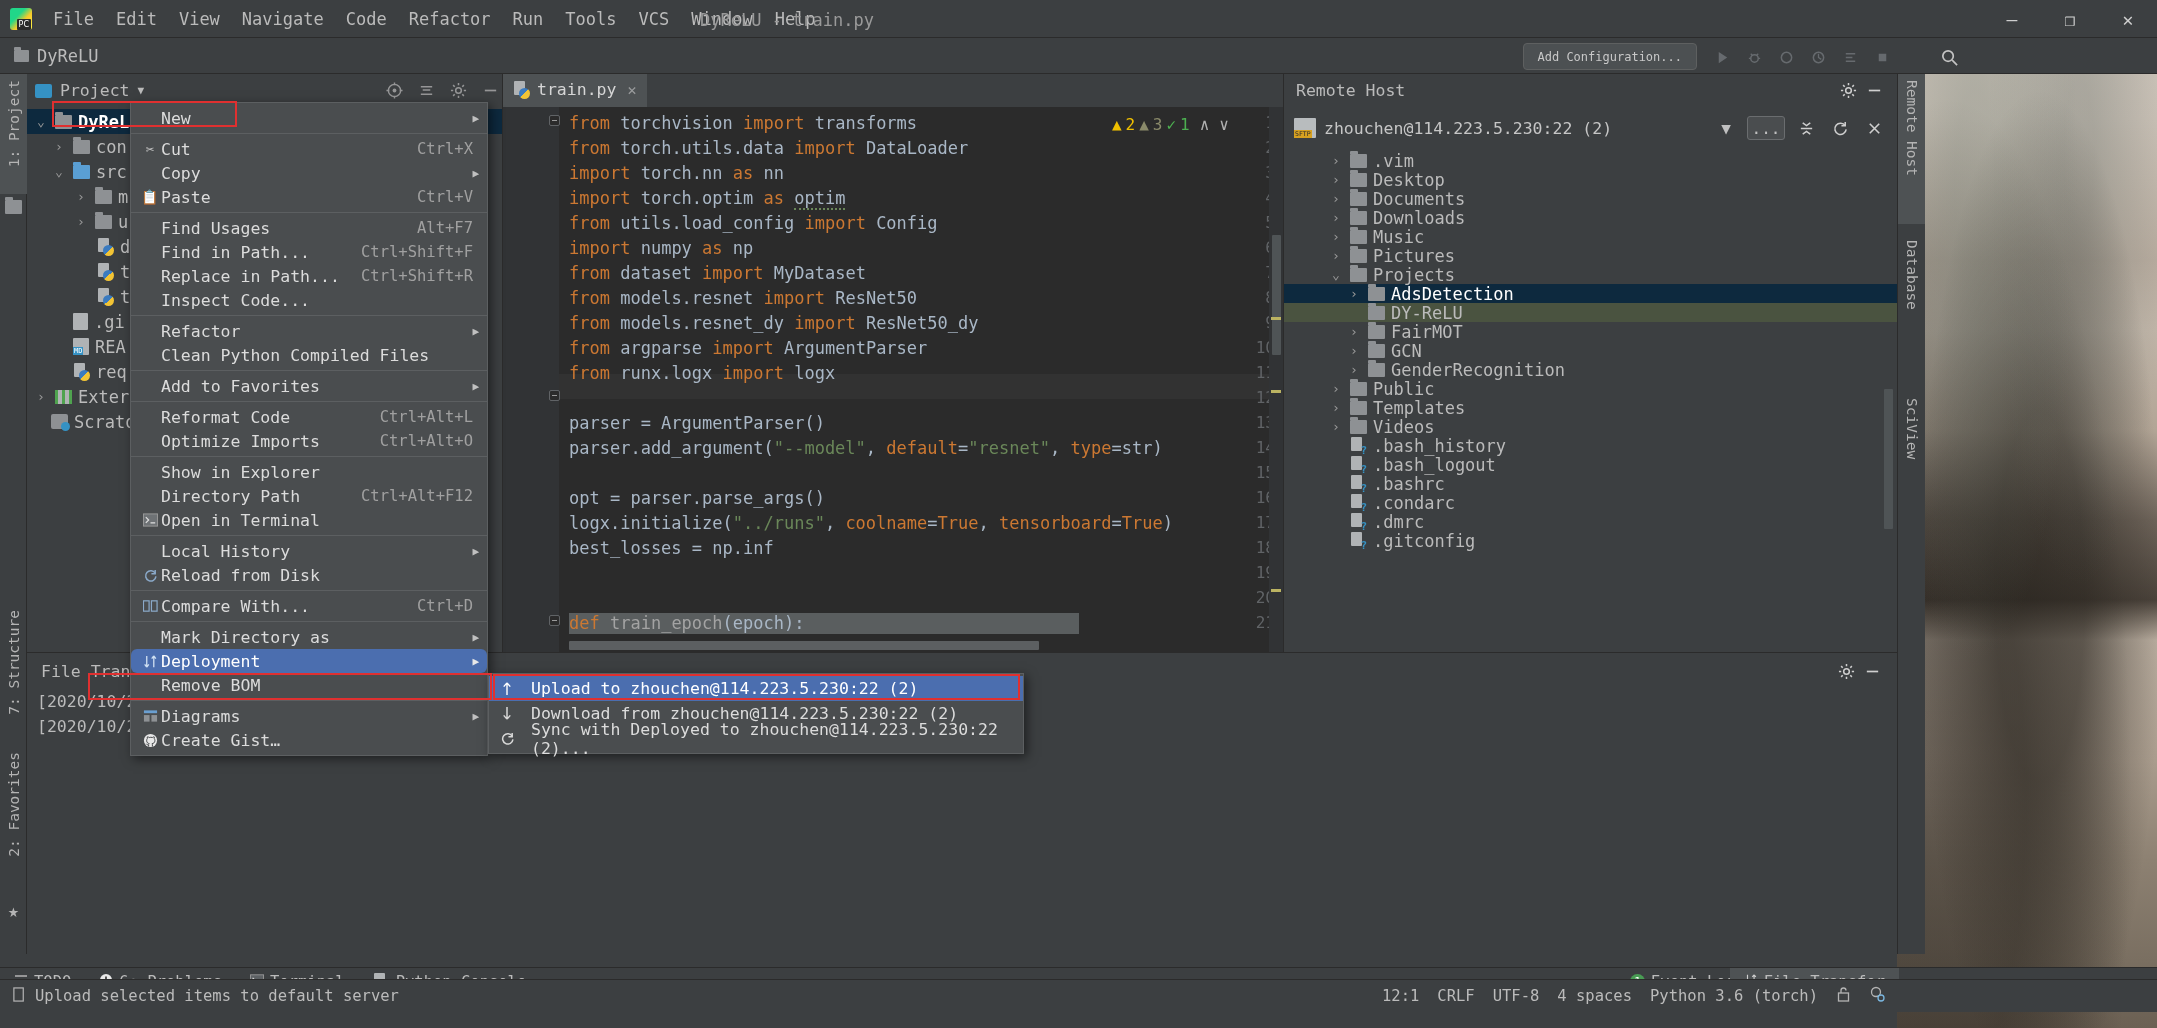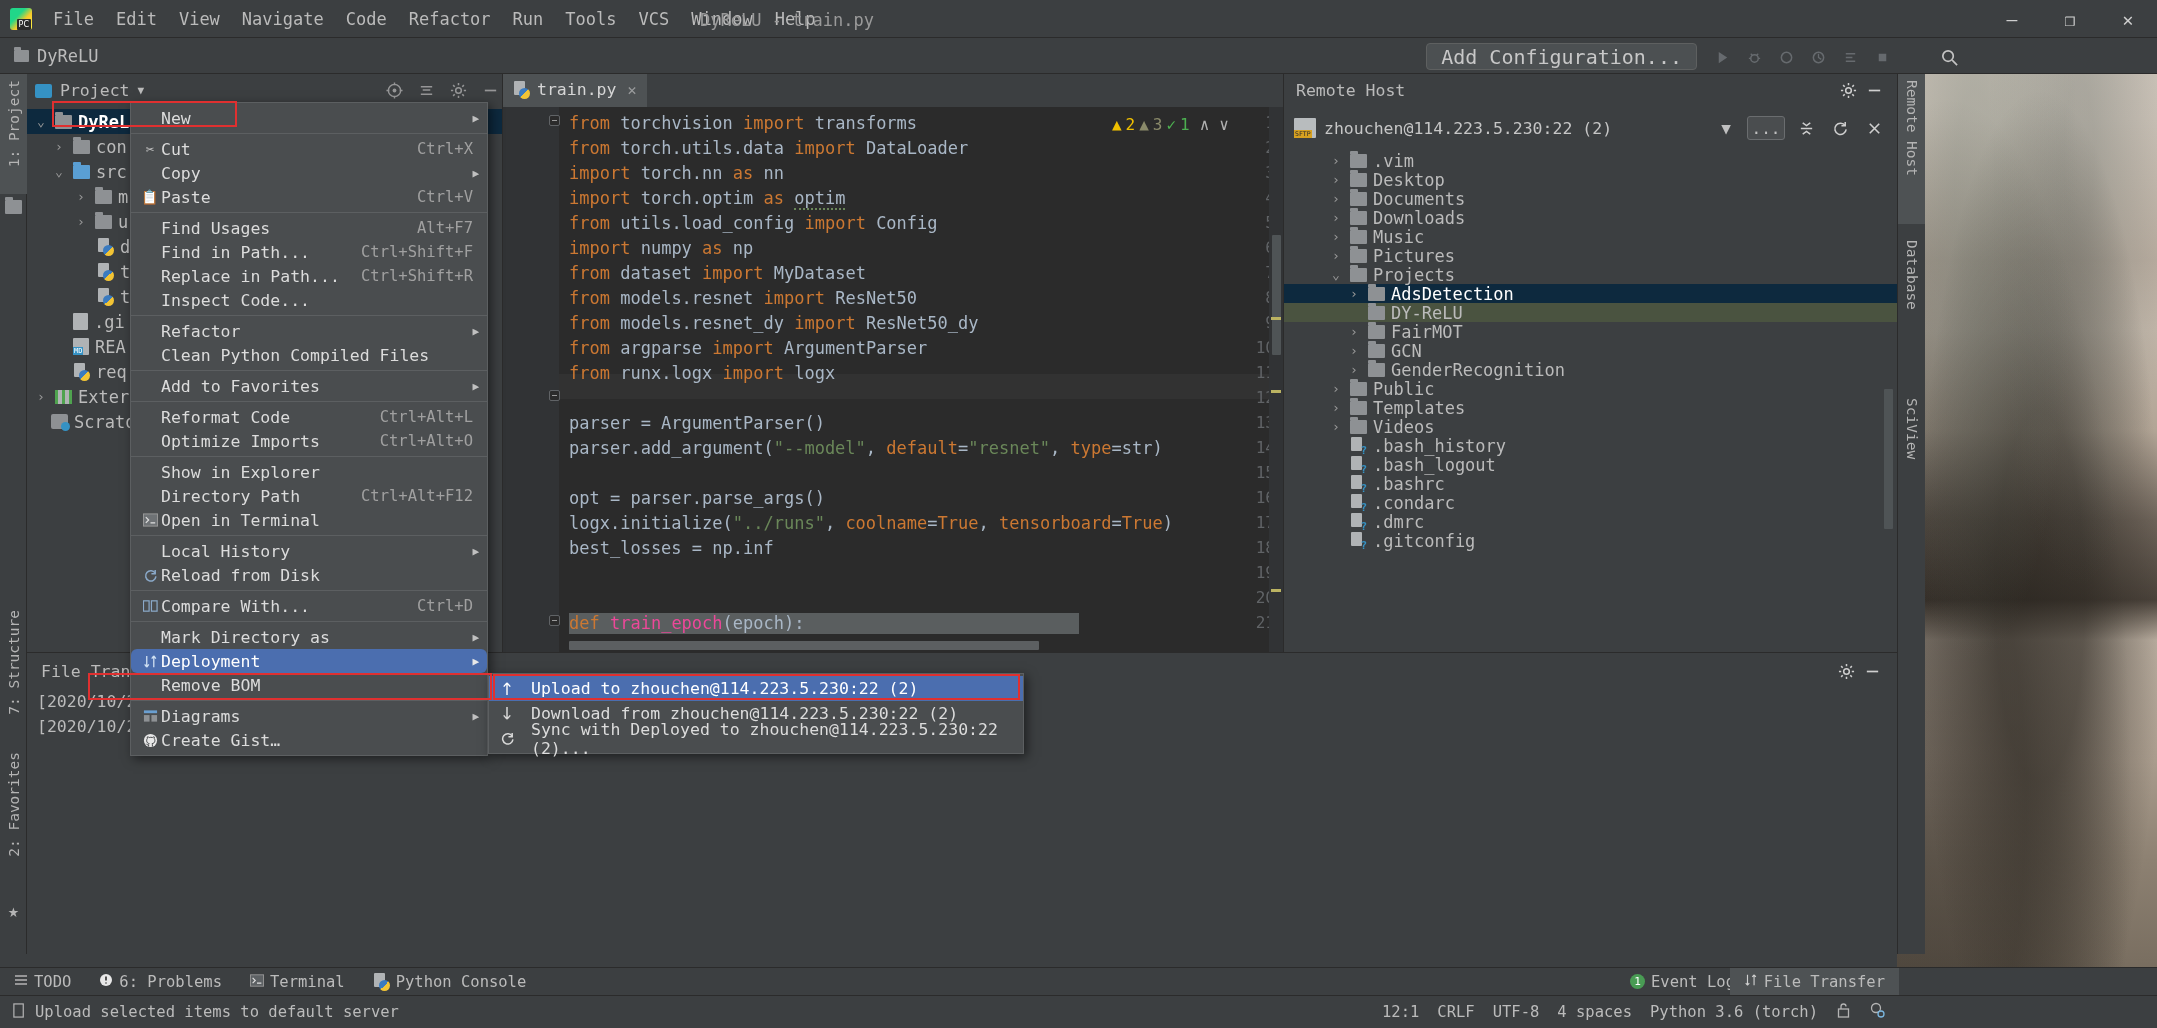--- a/index.html
+++ b/index.html
@@ -70,21 +70,21 @@
     border-bottom:1px solid #2b2b2b;
   }
   .navbar .crumb { display:flex; align-items:center; gap:8px; margin-left:14px; font-size:17px; color:#bbb;}
   .folder-ico {
     width:15px;height:12px;background:#8e9194;border-radius:1px; position:relative; flex:none;
   }
   .folder-ico::before{content:"";position:absolute;left:0;top:-3px;width:7px;height:3px;background:#8e9194;border-radius:1px 1px 0 0;}
   .addcfg {
     position:absolute; right: 460px; top:5px; height:27px; padding:0 14px;
     background:#4c5052; border:1px solid #5e6060; border-radius:4px;
-    display:flex;align-items:center; font-size:20px; color:#c8c8c8;
+    display:flex;align-items:center; font-size:12px; color:#c8c8c8;
   }
   .runtools { position:absolute; right: 262px; top:6px; display:flex; gap:6px; align-items:center;}
   .rt { width:26px;height:26px;display:flex;align-items:center;justify-content:center;opacity:.45;}
   .searchbtn{ position:absolute; right:195px; top:6px; width:26px;height:26px;
               display:flex;align-items:center;justify-content:center;}
 
   
   .leftstrip {
     position:absolute; top:74px; left:0; width:27px; height:880px; background:#3c3f41;
     border-right:1px solid #2b2b2b;
@@ -138,21 +138,21 @@
     position:absolute; top:74px; left:503px; width:780px; height:578px;
     background:#2b2b2b;
   }
   .tabbar{height:33px;background:#3c3f41;display:flex;align-items:flex-end;}
   .etab{height:33px;background:#4e5254;display:flex;align-items:center;gap:7px;padding:0 10px 0 10px;font-size:16.5px;color:#d6d6d6;border-bottom:2px solid #4e5254;}
   .etab .x{opacity:.55;font-size:15px;margin-left:4px;}
   .code{position:relative;height:545px;background:#2b2b2b;overflow:hidden;}
   .gutter{position:absolute;left:0;top:0;width:56px;height:100%;background:#313335;}
   .lnum{position:absolute;right:8px;font-size:16px;color:#606366;font-family:"DejaVu Sans Mono",monospace;}
   .cline{position:absolute;left:66px;font-size:17px;white-space:pre;font-family:"DejaVu Sans Mono",monospace;}
-  .kw{color:#cc7832;} .str{color:#6a8759;} .fn{color:#ec4899;}
+  .kw{color:#cc7832;} .str{color:#6a8759;} .fn{color:#a3a3a3;}
   .id{color:#a9b7c6;}
   .hl12{position:absolute;left:56px;right:0;height:25px;background:#323232;}
   .foldm{position:absolute;left:46px;width:11px;height:11px;border:1px solid #606366;border-radius:2px;background:#2b2b2b;}
   .foldm::after{content:"";position:absolute;left:2px;top:4px;width:5px;height:1px;background:#9a9a9a;}
   .inspect{position:absolute;right:54px;top:8px;display:flex;align-items:center;gap:4px;font-size:16px;}
   .warn{color:#f0c000;} .weak{color:#8a8a6a;} .ok{color:#4caf50;}
   .markbar{position:absolute;right:0;top:0;width:14px;height:100%;background:#313335;}
   .mark{position:absolute;right:2px;width:10px;height:3px;background:#bbb362;}
   .vthumb{position:absolute;right:2px;width:9px;background:#4f5456;border-radius:1px;}
   .hscroll{position:absolute;left:66px;bottom:2px;height:9px;background:#5c5f61;border-radius:1px;}
@@ -195,21 +195,21 @@
   .bottombar{
     position:absolute;bottom:33px;left:0;width:2157px;height:28px;background:#3c3f41;
     display:flex;align-items:center;border-top:1px solid #2b2b2b;
   }
   .bb{display:flex;align-items:center;gap:6px;padding:0 14px;font-size:15.5px;color:#bbb;}
   .bb.right{position:absolute;right:260px;}
   .bb.sel{background:#4e5254;height:28px;}
   .badge{width:15px;height:15px;border-radius:50%;background:#499c54;color:#fff;font-size:11px;
          display:flex;align-items:center;justify-content:center;}
   .statusbar{
-    position:absolute;bottom:0;left:0;width:2157px;height:33px;background:#3c3f41;
+    position:absolute;bottom:16px;left:0;width:2157px;height:33px;background:#3c3f41;
     display:flex;align-items:center;border-top:1px solid #2b2b2b;
   }
   .stleft{display:flex;align-items:center;gap:8px;padding-left:12px;font-size:15.5px;color:#bbb;}
   .stright{position:absolute;right:272px;display:flex;align-items:center;gap:18px;font-size:15.5px;color:#bbb;}
 
   
   .ctxmenu{
     position:absolute;left:130px;top:102px;width:358px;background:#4a4d4f;
     border:1px solid #5c5f61;box-shadow:3px 3px 10px rgba(0,0,0,.5); z-index:50;
     padding: 3px 0;

